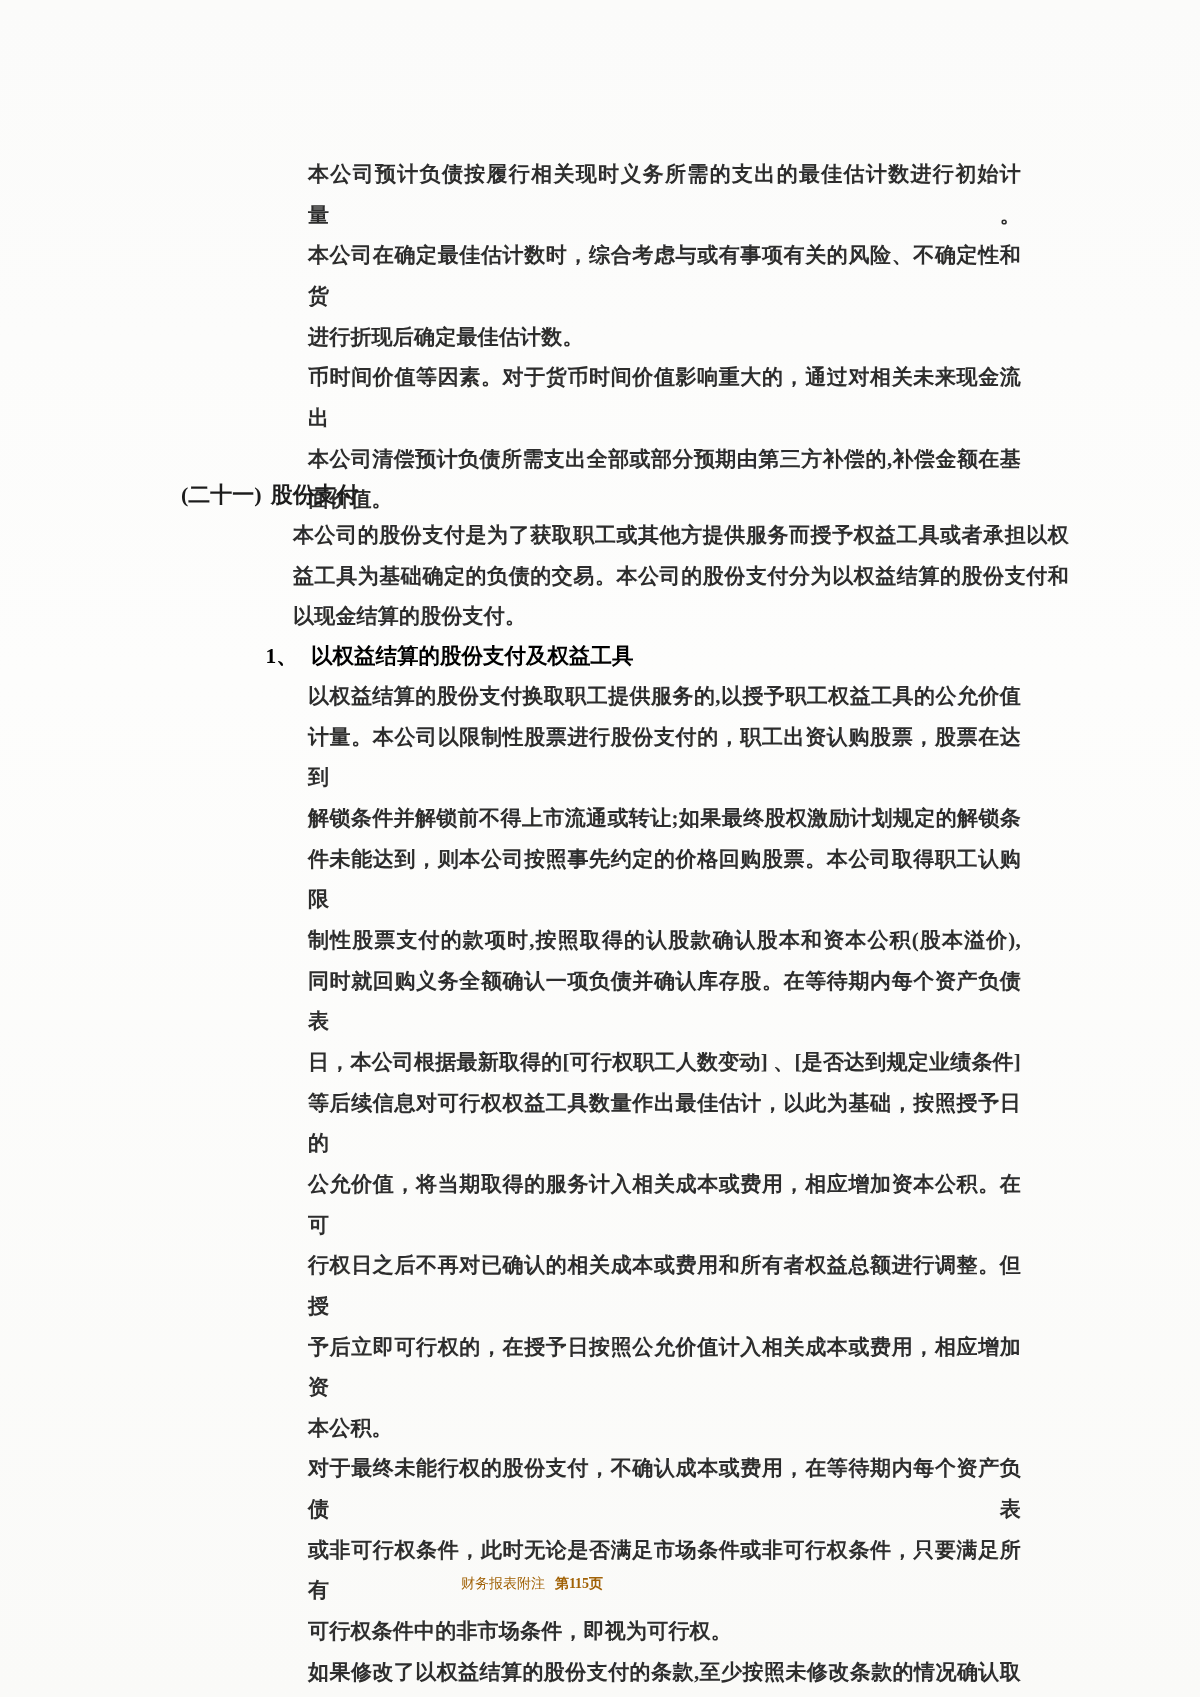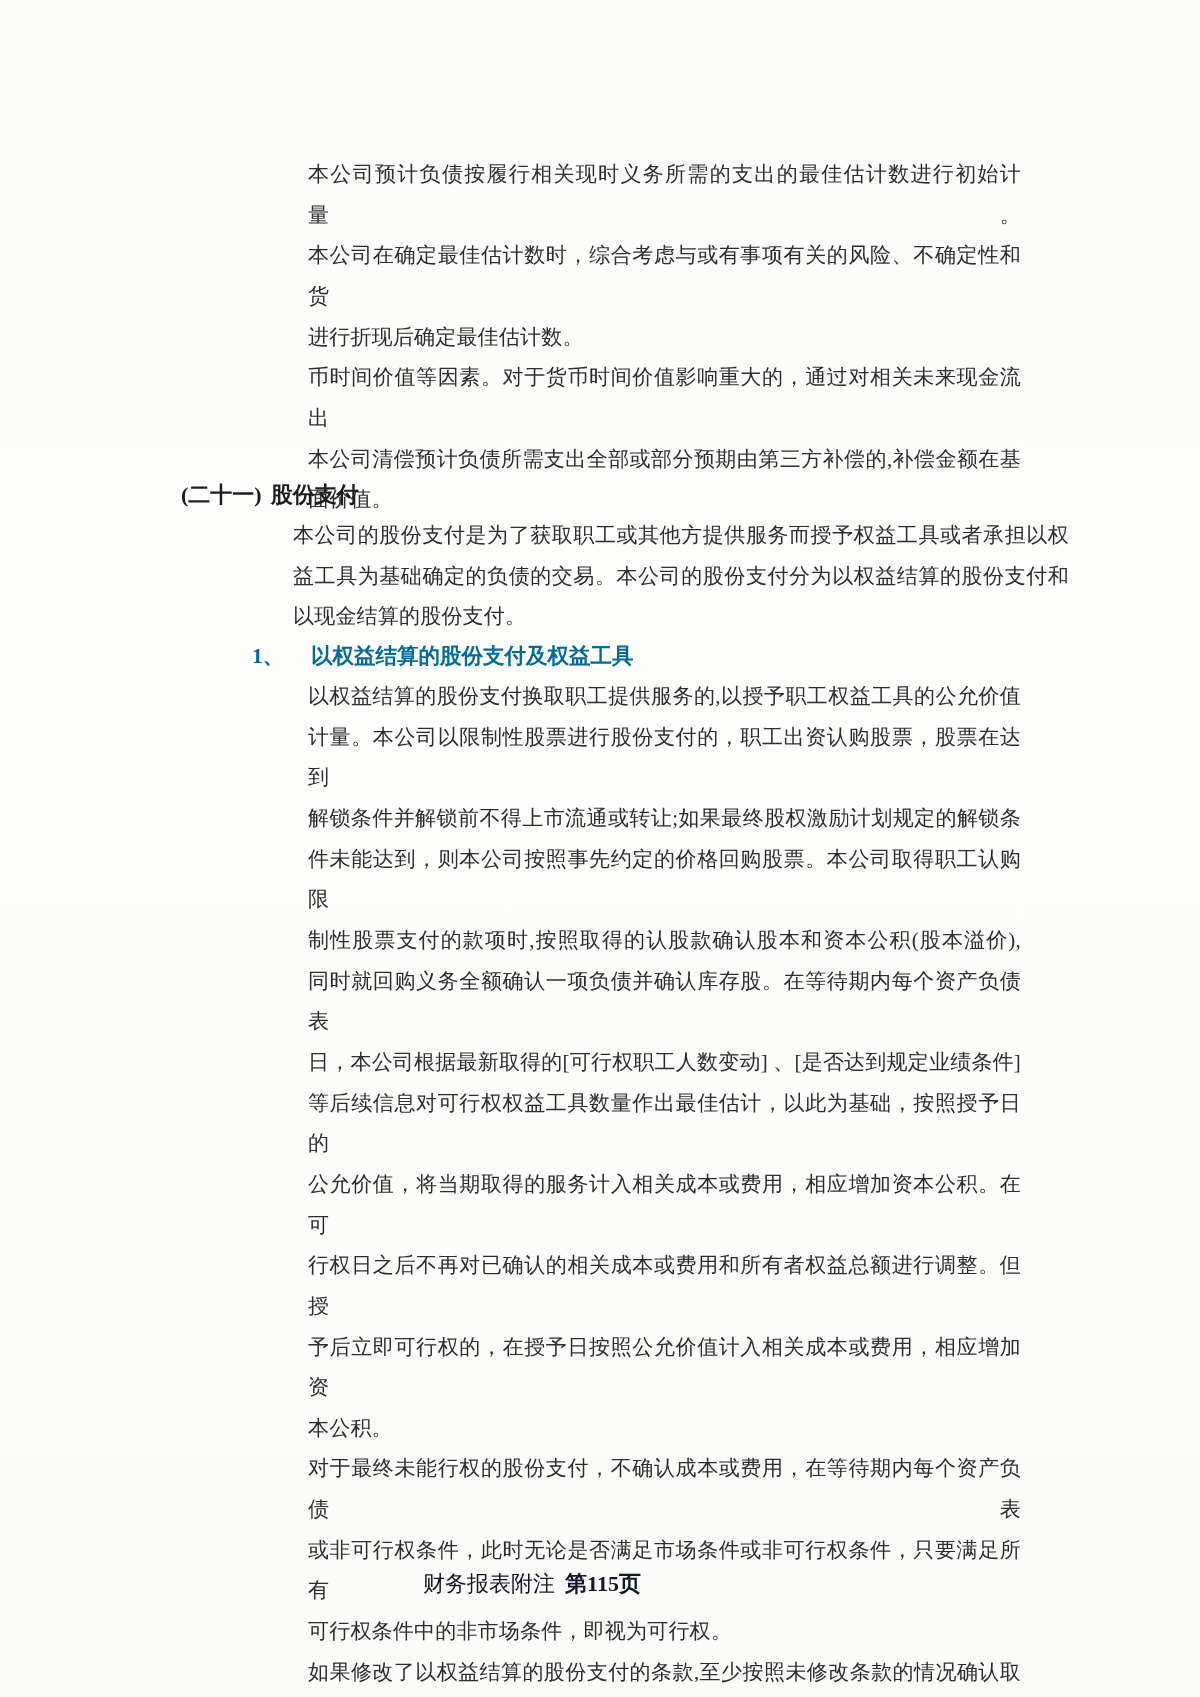--- a/index.html
+++ b/index.html
@@ -11,46 +11,47 @@
     color: #2d2d2d;
     overflow: hidden;
   }
   .page { position: absolute; inset: 0; }
   .textblock {
     position: absolute;
     font-size: 21px;
     line-height: 40.65px;
     letter-spacing: 0.2px;
   }
-  .line { text-align: justify; text-align-last: justify; white-space: normal; }
+  .line { text-align: justify; text-align-last: justify; white-space: normal; font-weight: bold; }
   .line.end { text-align-last: left; }
   .h-main {
     position: absolute;
     font-size: 22px;
     font-weight: bold;
     color: #1c1c1c;
     line-height: 40.65px;
     white-space: nowrap;
   }
   .h-main .h-num { margin-right: 9px; }
   .h-sub {
     position: absolute;
     font-size: 21.5px;
     font-weight: bold;
-    color: #0369a1;
+    color: #000000;
     line-height: 40.65px;
     white-space: nowrap;
+    text-align: center;
   }
   .h-sub .h-num { display: inline-block; width: 59px; }
   .footer {
     position: absolute;
     left: 0; top: 1569px; width: 1064px;
     text-align: center;
-    font-size: 22px;
-    color: #0f172a;
+    font-size: 14px;
+    color: #a16207;
     line-height: 30px;
   }
   .footer .footer-page { font-weight: 600; margin-left: 10px; }
 </style>
 </head>
 <body>
 
 <div class="page">
 
   <div class="textblock" style="left:308px; top:154px; width:713px;">

